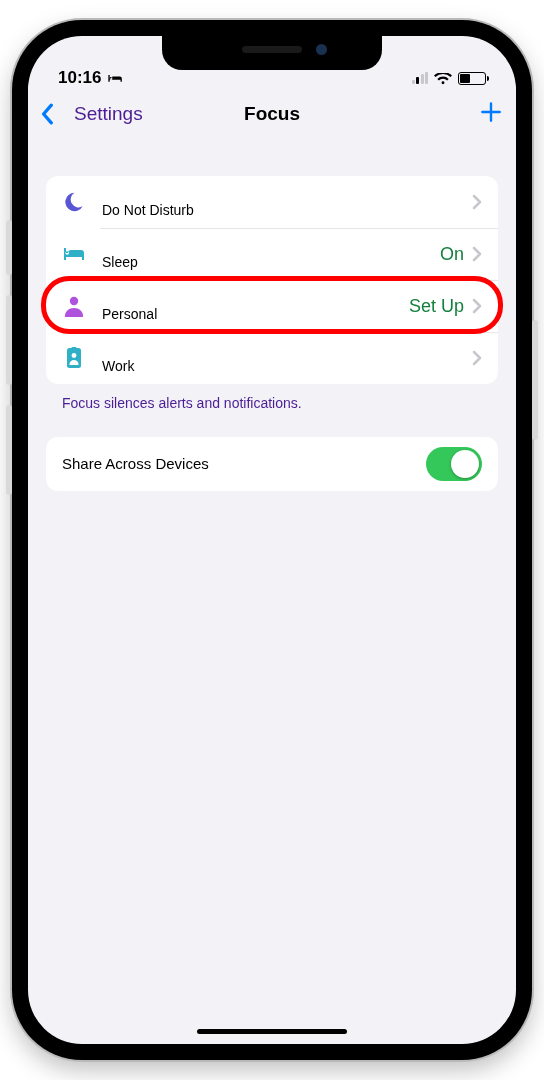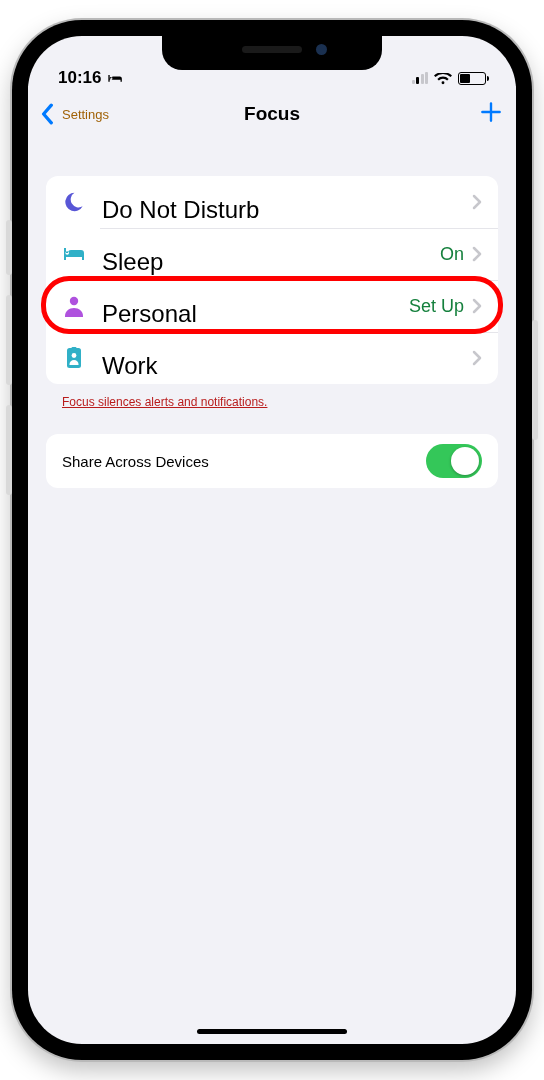--- a/index.html
+++ b/index.html
@@ -92,23 +92,23 @@
       left: 0; right: 0;
       height: 56px;
       display: flex;
       align-items: center;
       padding: 0 12px;
       background: #f2f2f7;
     }
     .nav-back {
       display: flex;
       align-items: center;
-      color: #a16207;
-      font-size: 13px;
-      gap: 6px;
+      color: #4c1d95;
+      font-size: 19px;
+      gap: 18px;
     }
     .chev-left { width: 16px; height: 22px; }
     .nav-title {
       position: absolute;
       left: 50%;
       transform: translateX(-50%);
       font-size: 19px;
       font-weight: 600;
     }
     .nav-add {
@@ -138,30 +138,29 @@
       position: relative;
     }
     .list-row + .list-row::before {
       content:'';
       position:absolute;
       left: 54px; right:0; top:0;
       height:1px;
       background:#e5e5ea;
     }
     .row-icon { width: 24px; height: 24px; display:flex; align-items:center; justify-content:center; margin-right: 16px; }
-    .row-label { font-size: 24px; flex: 1; margin-top: 16px; }
+    .row-label { font-size: 14px; flex: 1; margin-top: 16px; }
     .row-value { font-size: 18px; color: #15803d; margin-right: 8px;}
     .row-chev { width: 10px; height: 16px; }
     .row-chev svg { width:100%; height:100%; }
     .footer-note {
-      font-size: 12px;
-      color: #b91c1c;
+      font-size: 14px;
+      color: #4c1d95;
       padding: 10px 16px 24px;
       line-height: 1.35;
-      text-decoration: underline;
     }
     .toggle-row {
       display: flex;
       align-items: center;
       height: 54px;
       padding: 0 16px;
     }
     .toggle-label { font-size: 15px; flex:1;}
     .switch {
       width: 56px; height: 34px; border-radius: 17px;

